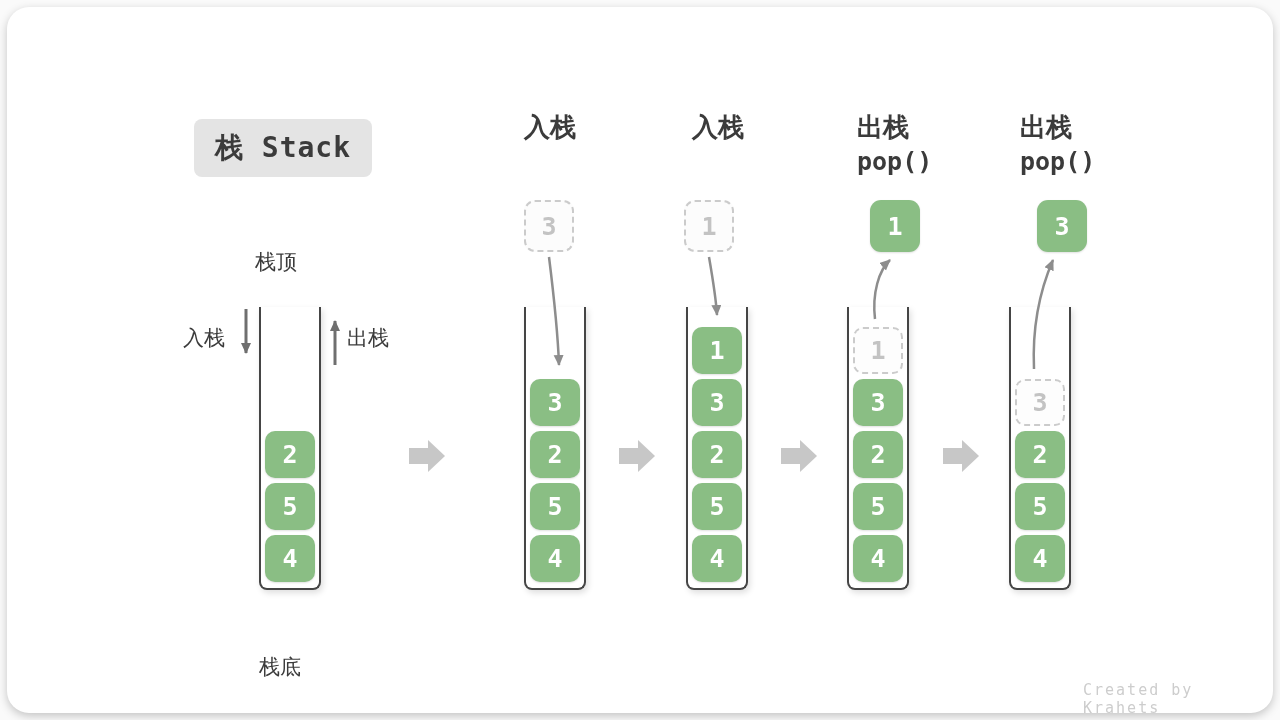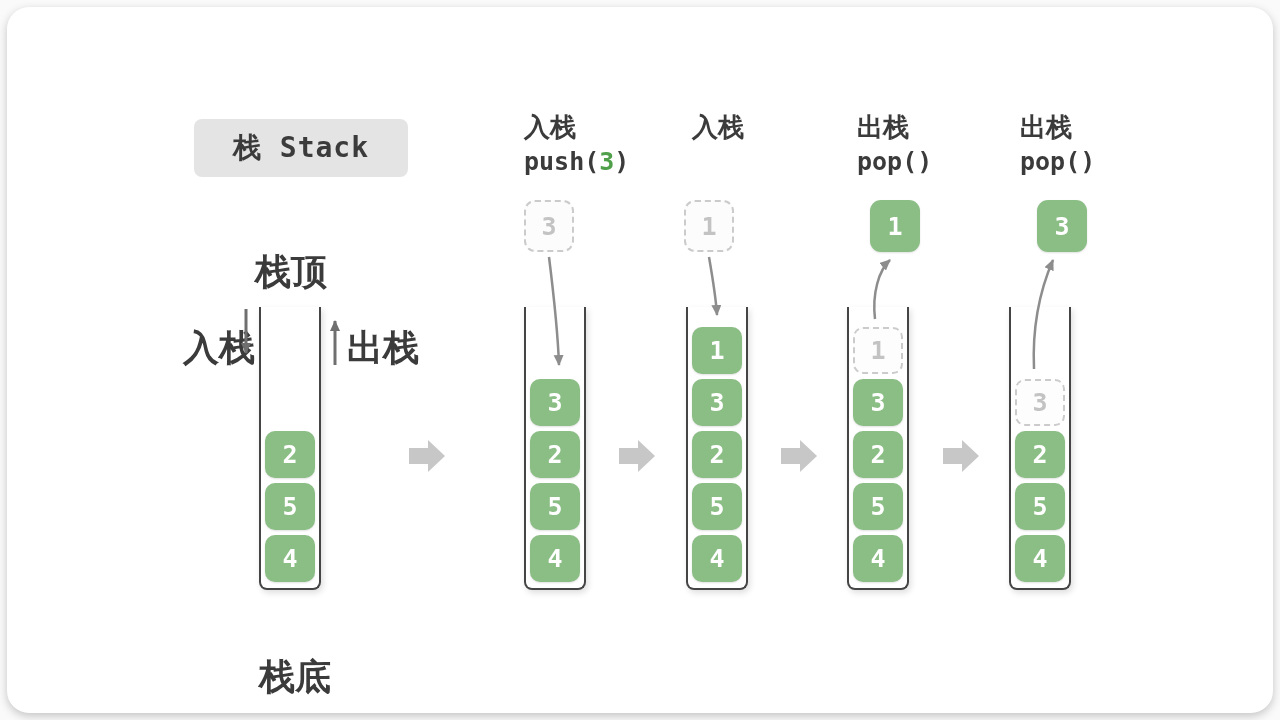--- a/index.html
+++ b/index.html
@@ -1,19 +1,19 @@
 <!DOCTYPE html>
 <html style="--tile-green: #8abe84; --code-arg-green: #50a04b; --text-dark: #3b3b3b; --title-bg: #e4e4e4; --ghost-gray: #c3c3c3; --arrow-gray: #8d8d8d; --direction-arrow-gray: #6f6f6f; --block-arrow-gray: #c7c7c7; --watermark-gray: #cdcdcd;"><head>
 <meta charset="utf-8">
 <style>
   html,body{margin:0;padding:0;background:#fafafa;}
   .stage{position:relative;width:1280px;height:720px;font-family:"DejaVu Sans","Liberation Sans",sans-serif;overflow:hidden;}
   .card{position:absolute;left:7px;top:7px;width:1266px;height:706px;background:#ffffff;border-radius:22px;
         box-shadow:0 3px 10px rgba(0,0,0,0.22);}
-  .title-box{position:absolute;left:187px;top:112px;width:214px;height:58px;background:var(--title-bg,#e4e4e4);
+  .title-box{position:absolute;left:187px;top:112px;width:178px;height:58px;background:var(--title-bg,#e4e4e4);
         border-radius:8px;display:flex;align-items:center;justify-content:center;
         font-family:"DejaVu Sans Mono","DejaVu Sans",monospace;font-size:28px;font-weight:600;
         color:var(--text-dark,#3b3b3b);letter-spacing:1px;}
   .col-header{position:absolute;top:104px;color:var(--text-dark,#3b3b3b);}
   .col-header .cn{font-size:26px;font-weight:700;line-height:33px;}
   .col-header .code{font-family:"DejaVu Sans Mono",monospace;font-size:25px;font-weight:600;line-height:35px;}
   .col-header .code .arg{color:var(--code-arg-green,#50a04b);font-weight:700;}
   .h0{left:517px}.h1{left:685px}.h2{left:850px}.h3{left:1013px}
   .stack{position:absolute;top:300px;width:62px;height:283px;box-sizing:border-box;background:#fff;
         border-left:2px solid #454545;border-right:2px solid #454545;border-bottom:2px solid #454545;
@@ -26,21 +26,21 @@
   .ghost{position:absolute;left:4px;width:50px;height:47px;box-sizing:border-box;border:2px dashed #cbcbcb;
         border-radius:10px;background:#fdfdfd;color:var(--ghost-gray,#c3c3c3);display:flex;align-items:center;
         justify-content:center;font-family:"DejaVu Sans Mono",monospace;font-size:25px;font-weight:600;}
   .slot-a{top:20px}.slot-b{top:72px}.slot-c{top:124px}.slot-d{top:176px}.slot-e{top:228px}
   .float{position:absolute;top:193px;width:50px;height:52px;box-sizing:border-box;border-radius:11px;
         display:flex;align-items:center;justify-content:center;
         font-family:"DejaVu Sans Mono",monospace;font-size:25px;font-weight:600;}
   .float.dashed{border:2px dashed #cbcbcb;background:#fcfcfc;color:var(--ghost-gray,#c3c3c3);}
   .float.solid{background:var(--tile-green,#8abe84);color:#fff;box-shadow:0 1px 2px rgba(0,0,0,0.12);}
   .f1{left:517px}.f2{left:677px}.f3{left:863px}.f4{left:1030px}
-  .side-label{position:absolute;font-size:36px;font-weight:700;color:var(--text-dark,#3b3b3b);}
+  .side-label{position:absolute;font-size:21px;font-weight:400;color:var(--text-dark,#3b3b3b);}
   .lbl-top{left:248px;top:241px}
   .lbl-bottom{left:252px;top:646px}
   .lbl-push{left:176px;top:317px}
   .lbl-pop{left:340px;top:317px}
   .overlay{position:absolute;left:0;top:0;pointer-events:none;}
   .block-arrow{fill:var(--block-arrow-gray,#c7c7c7);}
   .watermark{position:absolute;left:1076px;top:674px;font-family:"DejaVu Sans Mono",monospace;
         font-size:15px;letter-spacing:2px;color:var(--watermark-gray,#cdcdcd);}
 </style>
 </head>
@@ -48,21 +48,20 @@
 
 <div class="stage">
   <div class="card">
 
     <div class="title-box">
       <span>栈 Stack</span>
     </div>
 
     <div class="col-header h0">
       <div class="cn">入栈</div>
-      <div class="code"><span>push(</span><span class="arg">3</span><span>)</span></div>
     </div>
     <div class="col-header h1">
       <div class="cn">入栈</div>
     </div>
     <div class="col-header h2">
       <div class="cn">出栈</div>
       <div class="code"><span>pop(</span><span class="arg"></span><span>)</span></div>
     </div>
     <div class="col-header h3">
       <div class="cn">出栈</div>
@@ -129,14 +128,15 @@
       <path d="M542,250 C547,290 551,330 552,358" fill="none" stroke="#8d8d8d" stroke-width="2.5" marker-end="url(#ahGray)"></path>
       <path d="M702,250 C706,273 709,292 710,308" fill="none" stroke="#8d8d8d" stroke-width="2.5" marker-end="url(#ahGray)"></path>
       <path d="M868,312 C865,286 872,263 883,253" fill="none" stroke="#8d8d8d" stroke-width="2.5" marker-end="url(#ahGray)"></path>
       <path d="M1027,362 C1025,317 1033,283 1046,253" fill="none" stroke="#8d8d8d" stroke-width="2.5" marker-end="url(#ahGray)"></path>
       <path class="block-arrow" d="M402,441 L421,441 L421,433 L438,449 L421,465 L421,457 L402,457 Z"></path>
       <path class="block-arrow" d="M612,441 L631,441 L631,433 L648,449 L631,465 L631,457 L612,457 Z"></path>
       <path class="block-arrow" d="M774,441 L793,441 L793,433 L810,449 L793,465 L793,457 L774,457 Z"></path>
       <path class="block-arrow" d="M936,441 L955,441 L955,433 L972,449 L955,465 L955,457 L936,457 Z"></path>
     </svg>
 
+    <div class="watermark">Created by Krahets</div>
   </div>
 </div>
 
 </body></html>

